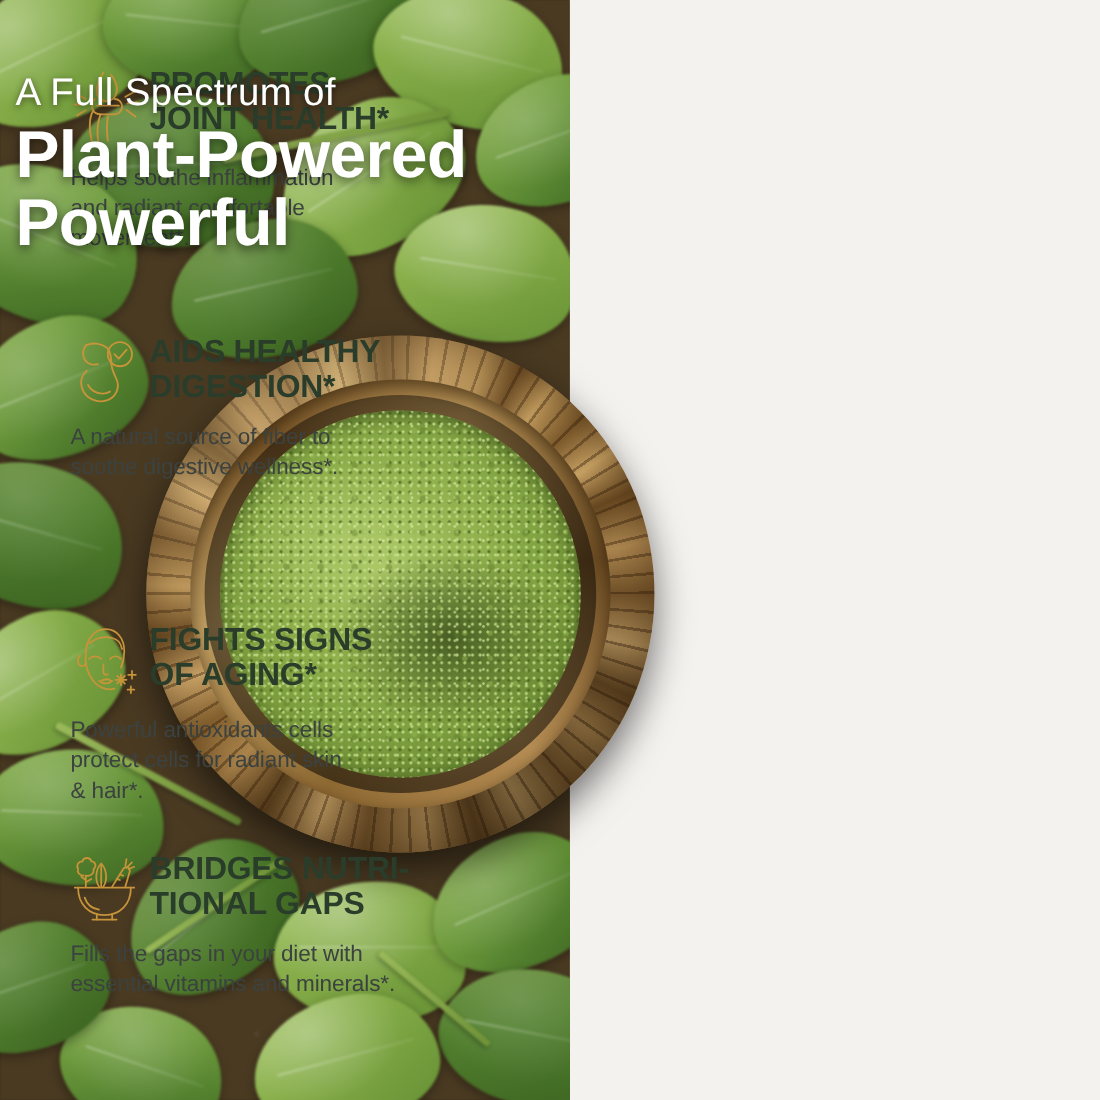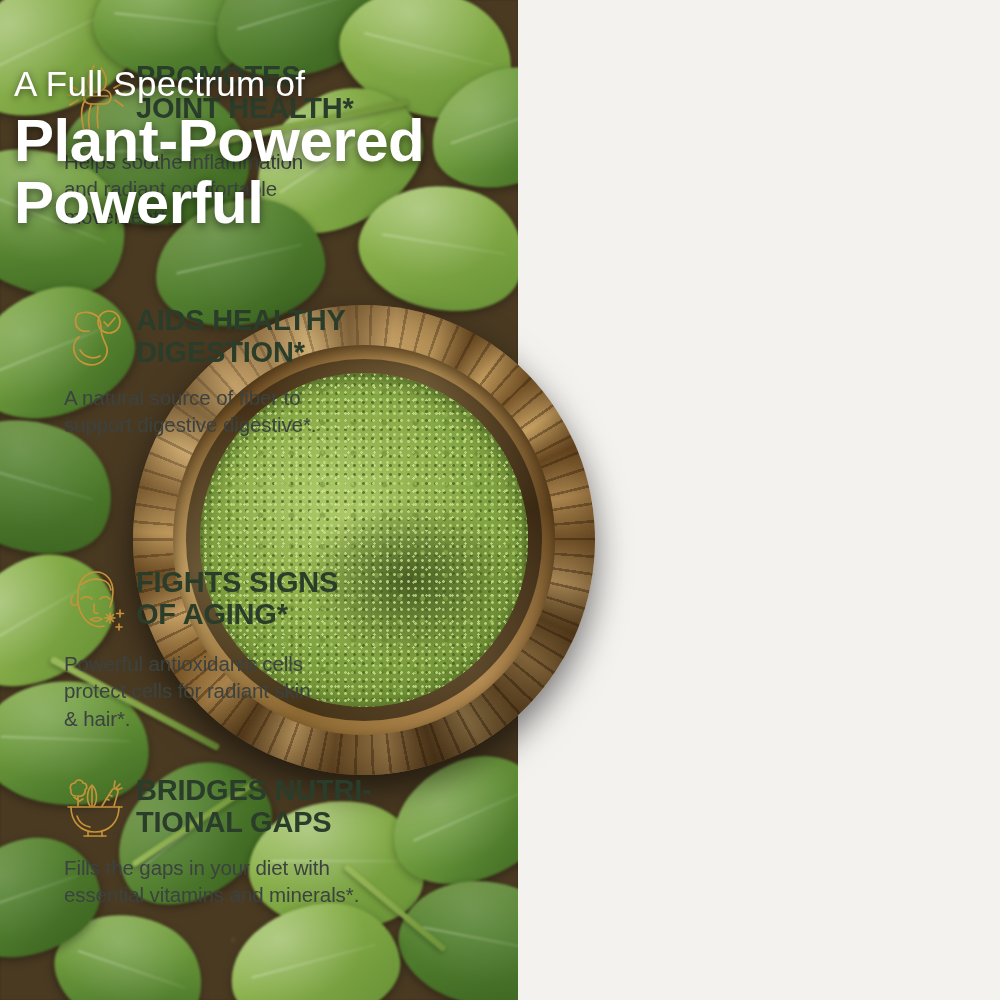--- a/index.html
+++ b/index.html
@@ -409,21 +409,21 @@
           <path d="M40 18 L44 22 L51 14"></path>
         </svg>
       </div>
       <div class="benefit-title">
         <span class="ln">AIDS HEALTHY</span>
         <span class="ln">DIGESTION*</span>
       </div>
     </div>
     <div class="benefit-desc">
       <span class="ln">A natural source of fiber to</span>
-      <span class="ln">support digestive digestive*.</span>
+      <span class="ln">soothe digestive wellness*.</span>
     </div>
   </div>
 
   <div class="benefit b3">
     <div class="benefit-head">
       <div class="benefit-icon">
         <svg viewBox="0 0 62 70" fill="none" stroke="#C8943A" stroke-width="1.6" stroke-linecap="round" stroke-linejoin="round">
           <path d="M14 28 C14 15 22 6 32 6 C42 6 49 14 49 26 C49 31 48 36 46 41"></path>
           <path d="M14 28 C13 36 15 45 20 52 C25 59 33 62 40 60"></path>
           <path d="M9 30 C6 32 6 37 9 39 C11 40 13 39 14 37"></path>

